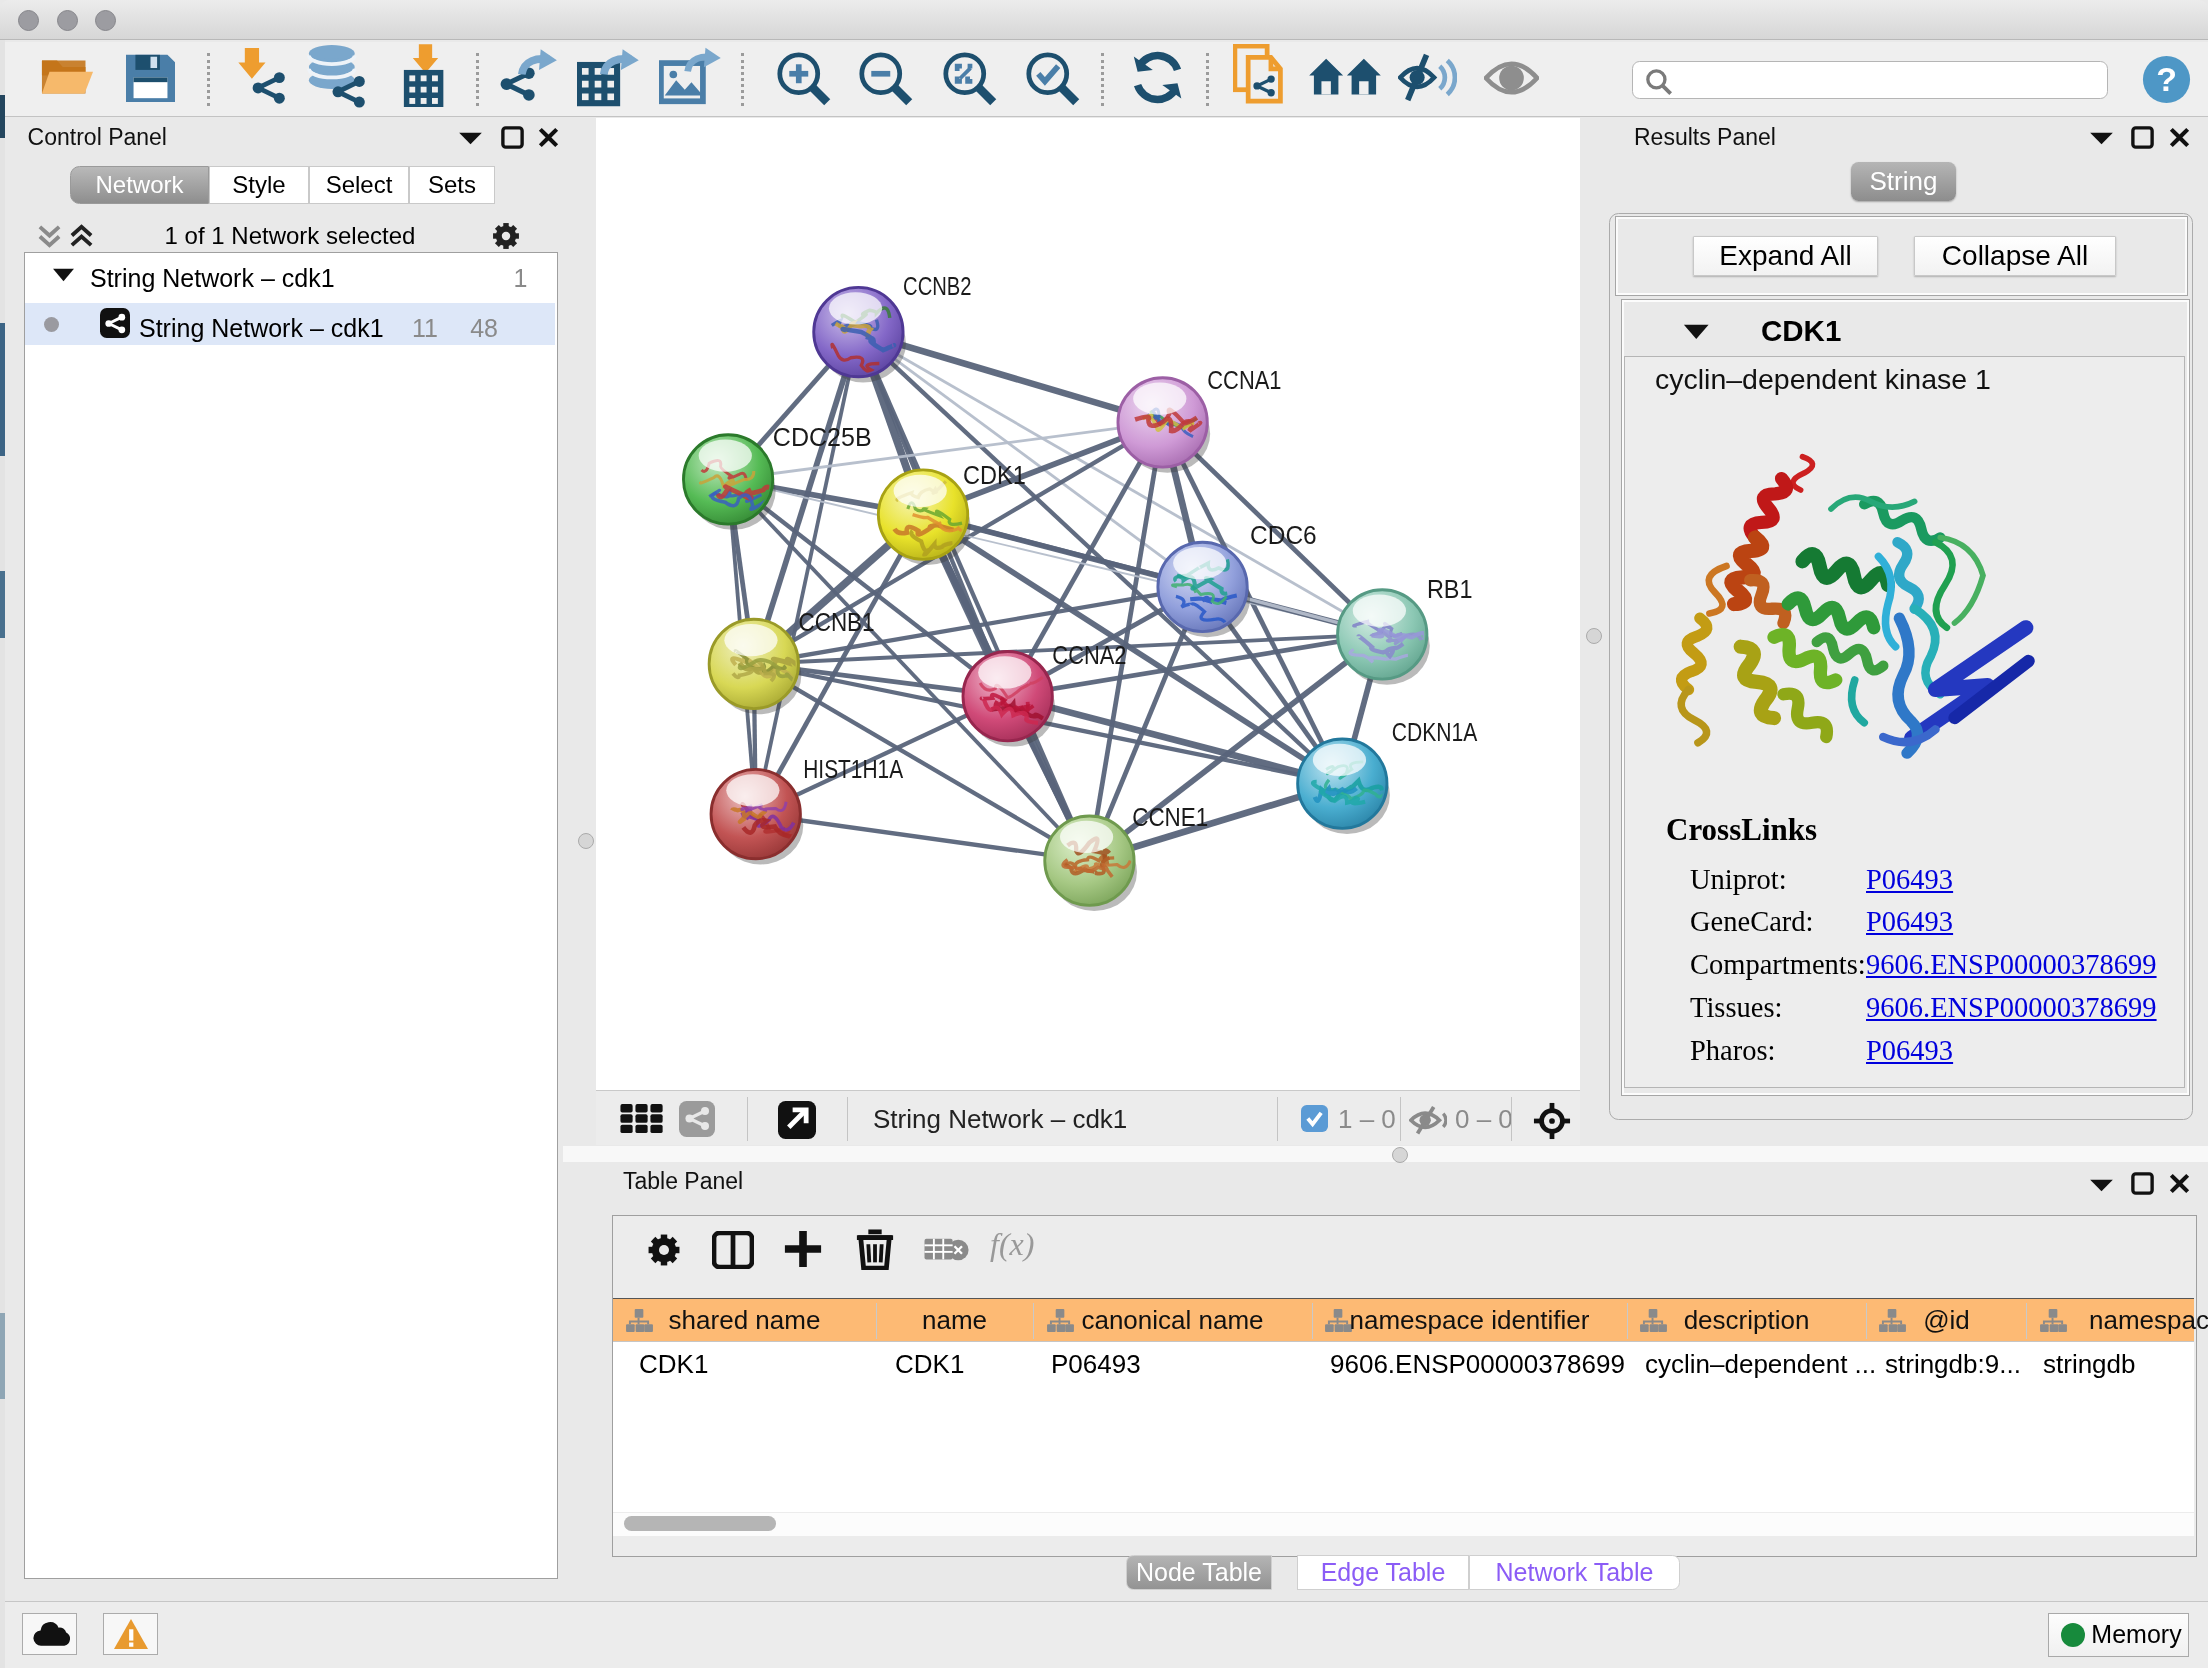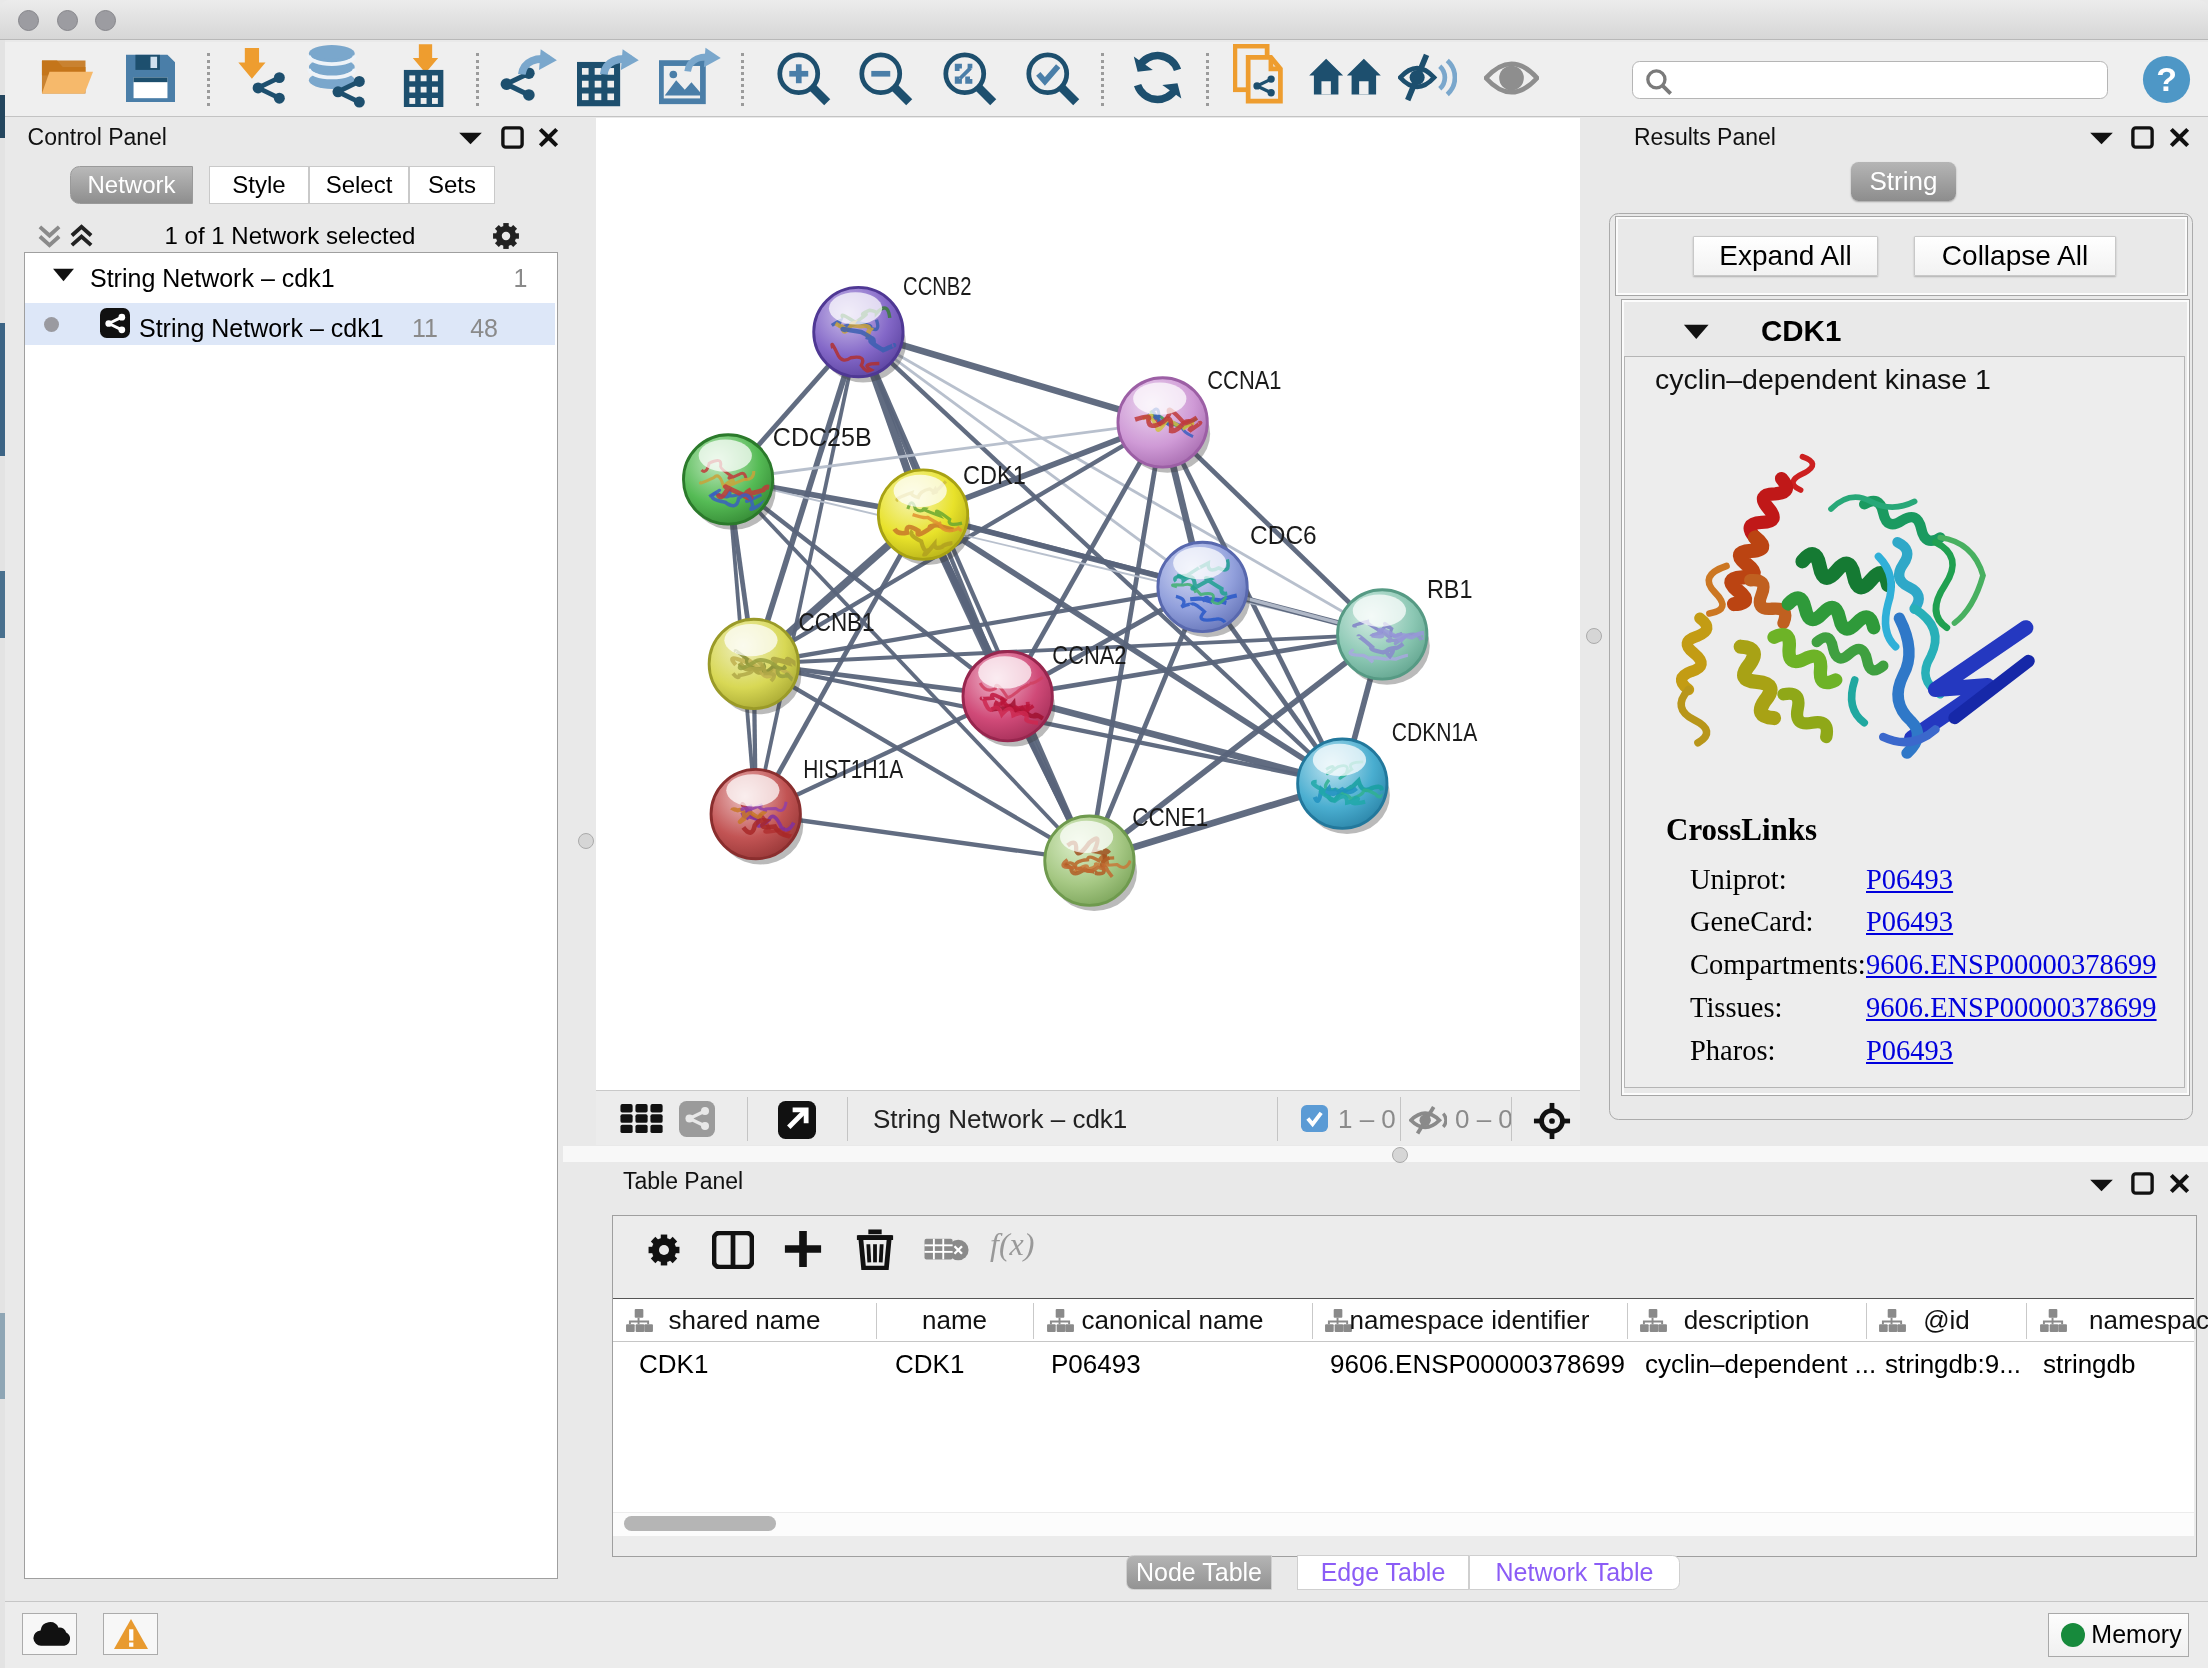--- a/index.html
+++ b/index.html
@@ -27,21 +27,21 @@
 #netview{position:absolute;left:596px;top:118px;width:984px;height:972px;background:#fff}
 #netfooter{position:absolute;left:596px;top:1090px;width:984px;height:55px;background:#ececec;border-top:1.9px solid #c9c9c9}
 .nfsep{position:absolute;top:5.7px;height:44px;width:0;border-left:1.9px solid #c4c4c4}
 
 #rpanel{position:absolute;left:1607px;top:117px;width:601px;height:1467px;background:#e9e9e9}
 .btn{background:linear-gradient(#ffffff,#f2f2f2);border:1px solid #c8c8c8;border-radius:1px;
  box-shadow:0 1px 1.9px rgba(0,0,0,.25);font-size:28px;color:#000;display:flex;align-items:center;justify-content:center}
 .serif{font-family:"Liberation Serif",serif}
 
 #tpanelbox{position:absolute;left:612px;top:1215px;width:1585px;height:342px;background:#ececec;border:1.9px solid #9f9f9f}
-#thead{position:absolute;left:0px;top:82px;width:1581px;height:44px;background:#ffffff;border-top:1.9px solid #555;border-bottom:1.9px solid #c6c6c6}
+#thead{position:absolute;left:0px;top:82px;width:1581px;height:44px;background:#fdba74;border-top:1.9px solid #555;border-bottom:1.9px solid #c6c6c6}
 .th{position:absolute;top:0;height:42px;display:flex;align-items:center;justify-content:center;font-size:26px;color:#111}
 .thsep{position:absolute;top:3.8px;height:36px;width:0;border-left:1.9px solid #c9c9c9}
 .td{position:absolute;font-size:26px;color:#000;top:0;height:44px;display:flex;align-items:center}
 
 .btab{position:absolute;top:1555px;height:35px;font-size:25px;background:#fff;color:#8b5cf6;
  border:1px solid #cfcfcf;display:flex;align-items:center;justify-content:center}
 .btabsel{background:linear-gradient(#b4b4b4,#939393);color:#fff;border-radius:7.6px 0 0 7.6px}
 
 #statusbar{position:absolute;left:0;top:1601px;width:2208px;height:68px;background:#ececec;border-top:1.9px solid #c6c6c6}
 .sbtn{position:absolute;top:11.4px;width:55px;height:42px;background:#f7f7f7;border:1.9px solid #ababab;display:flex;align-items:center;justify-content:center}
@@ -231,21 +231,21 @@
     <div class="abs ptitle" style="left:27.6px;top:124px">Control Panel</div>
     <svg class="abs" style="left:458px;top:130px" width="25" height="17" viewBox="0 0 26 18">
       <path d="M1 3 L13 15 L25 3 z" fill="#111"></path>
     </svg>
     <svg class="abs" style="left:500px;top:125px" width="25" height="25" viewBox="0 0 26 26">
       <rect x="3" y="3" width="20" height="20" fill="none" stroke="#111" stroke-width="3.5" rx="3"></rect>
     </svg>
     <svg class="abs" style="left:536px;top:125px" width="25" height="25" viewBox="0 0 26 26">
       <path d="M3 6 l3 -3 l7 7 l7 -7 l3 3 l-7 7 l7 7 l-3 3 l-7 -7 l-7 7 l-3 -3 l7 -7 z" fill="#111"></path>
     </svg>
-    <div class="tab tabsel" style="left:70px;width:123px">Network</div>
+    <div class="tab tabsel" style="left:70px;width:139px">Network</div>
     <div class="tab" style="left:209px;width:100px">Style</div>
     <div class="tab" style="left:309px;width:100px">Select</div>
     <div class="tab" style="left:409px;width:86px">Sets</div>
     <svg class="abs" style="left:36px;top:224px" width="27" height="25" viewBox="0 0 28 26">
       <g fill="none" stroke="#8a8a8a" stroke-width="4">
         <path d="M4 3 l10 9 l10 -9"></path>
         <path d="M4 13 l10 9 l10 -9"></path>
       </g>
     </svg>
     <svg class="abs" style="left:68px;top:224px" width="27" height="25" viewBox="0 0 28 26">

